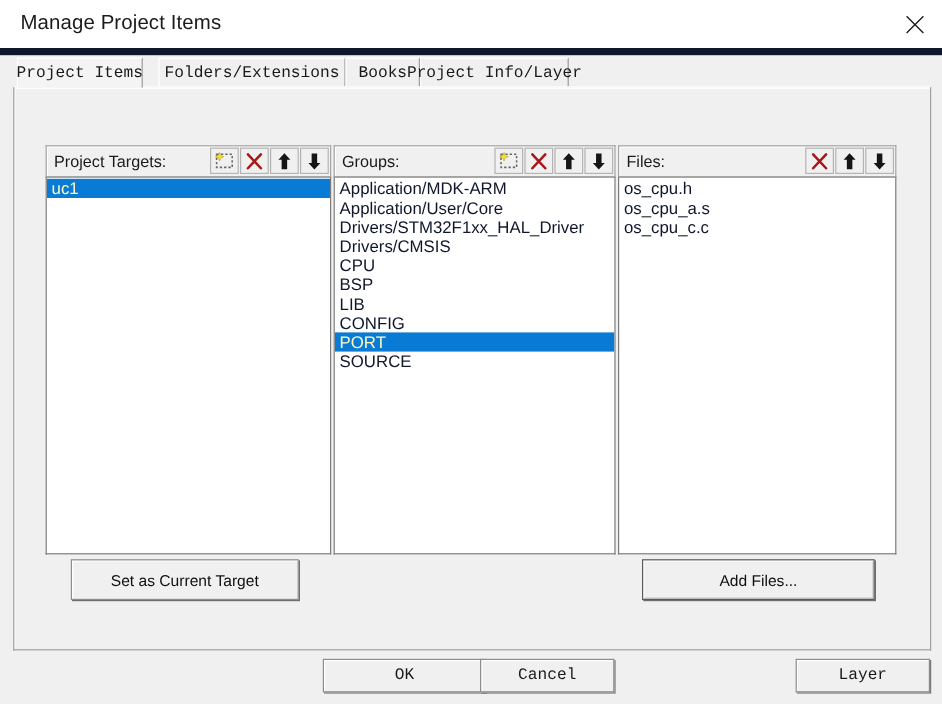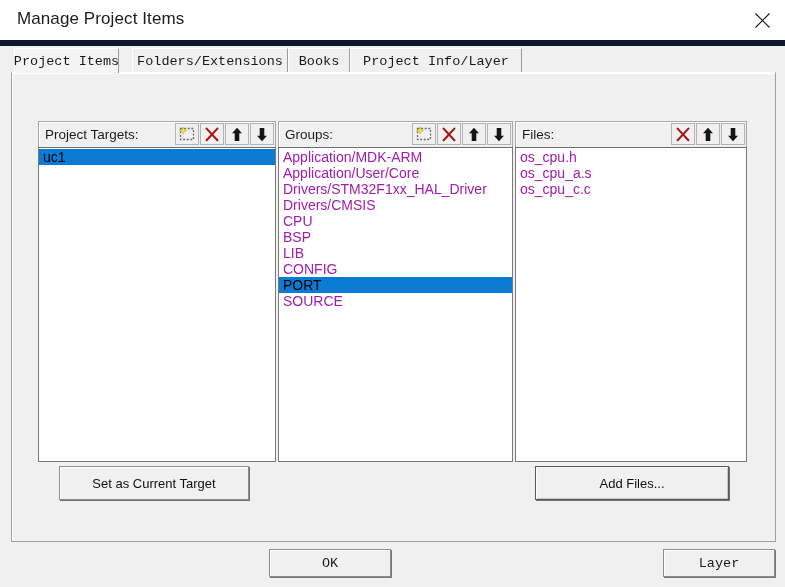--- a/index.html
+++ b/index.html
@@ -150,27 +150,27 @@
     border: 1px solid #7a7a7a;
     border-top: 1px solid #6e6e6e;
     overflow: hidden;
     padding: 1px 0 0 0;
   }
   .list-item {
     height: 16px;
     line-height: 16px;
     padding: 0 0 0 4px;
     font-size: 14px;
-    color: #a21caf;
+    color: #0f172a;
     white-space: nowrap;
     cursor: default;
   }
   .list-item.selected {
     background: #0a7bd4;
-    color: #000000;
+    color: #fef9c3;
   }
 
   
   .mid-btn {
     position: absolute;
     box-sizing: border-box;
     height: 34px;
     background: #f0f0f0;
     border: 1px solid #8d8d8d;
     box-shadow: inset 1px 1px 0 #ffffff, 1px 1px 0 #6f6f6f;
@@ -220,21 +220,21 @@
       <svg width="17" height="17" viewBox="0 0 17 17">
         <path d="M1.5 1.5 L15.5 15.5 M15.5 1.5 L1.5 15.5" stroke="#1a1a1a" stroke-width="1.1" fill="none"></path>
       </svg>
     </div>
   </div>
 
   <div id="tabstrip">
       <div class="tab active" style="left: 3px; width: 105px;">Project Items</div>
       <div class="tab" style="left: 121px; width: 156px;">Folders/Extensions</div>
       <div class="tab" style="left: 277px; width: 62px;">Books</div>
-      <div class="tab" style="left: 339px; width: 172px;">Project Info/Layer</div>
+      <div class="tab" style="left: 339px; width: 124px;">Project Info/Layer</div>
     </div>
 
   <div id="tabpage">
 
     <div class="mid-btn" id="btn-set-target" style="left:47px; top:393px; width:190px;">Set as Current Target</div>
 
     <div class="mid-btn default" id="btn-add-files" style="left:523px; top:393px; width:194px;text-align:center;">Add Files...</div>
   <div class="col" style="left: 26px; width: 238px;">
         <div class="col-head">
           <div class="col-head-label">Project Targets:</div>
@@ -322,16 +322,17 @@
           </div>
         </div>
         <div class="listbox" style="height: 315px;">
           <div class="list-item">os_cpu.h</div>
           <div class="list-item">os_cpu_a.s</div>
           <div class="list-item">os_cpu_c.c</div>
         </div>
       </div>
     </div>
 
-  <div class="dlg-btn" style="left:269px; top:549px; width:122px;">OK</div>
+  <div class="dlg-btn" style="left:269px; top:549px; width:136px;">OK</div>
+  <div class="dlg-btn" style="left:400px; top:549px; width:112px;">Cancel</div>
   <div class="dlg-btn" style="left:663px; top:549px; width:112px;">Layer</div>
 
 </div>
 
 </body></html>

